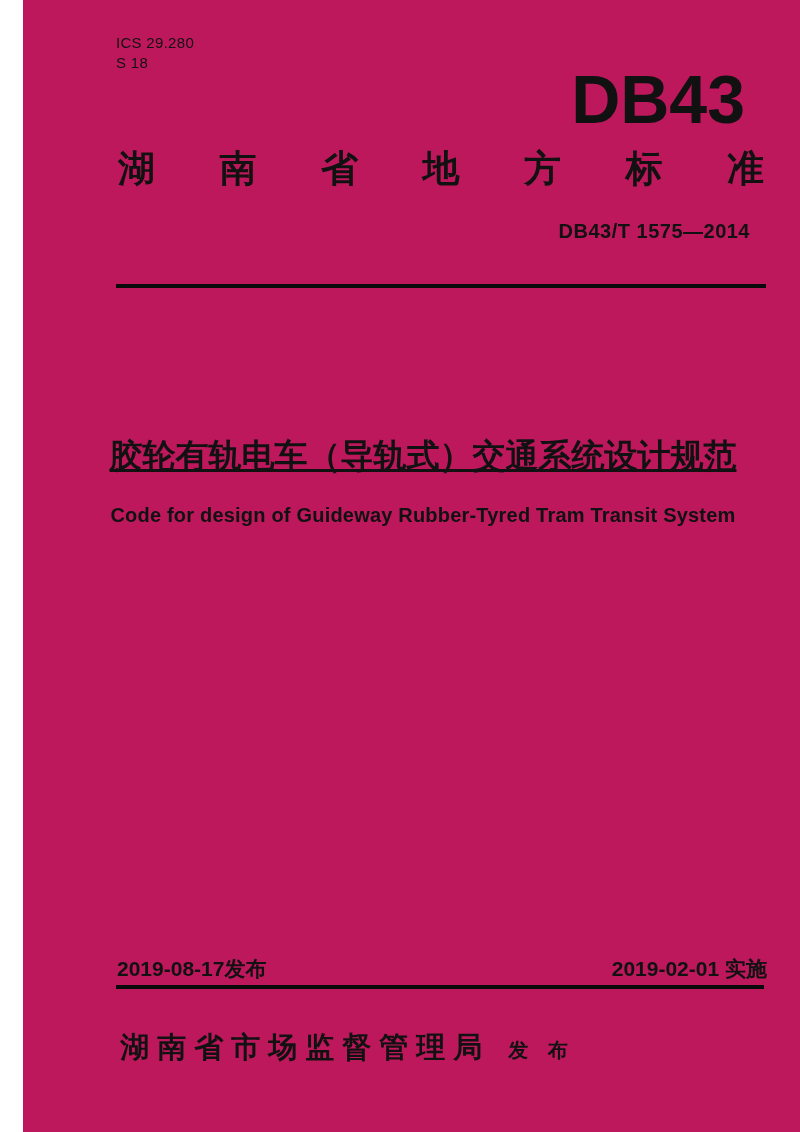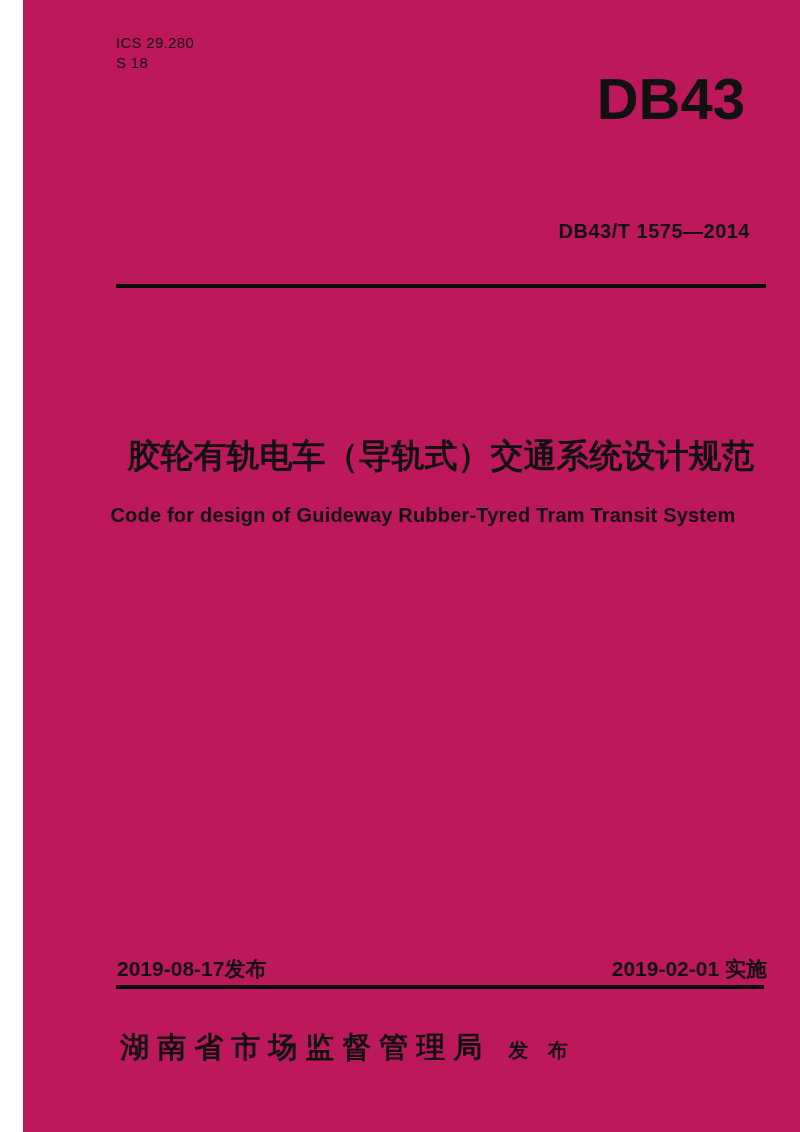--- a/index.html
+++ b/index.html
@@ -23,21 +23,21 @@
     top: 33px;
     font-size: 15px;
     font-weight: 500;
     line-height: 20px;
     letter-spacing: 0.3px;
   }
   .db-code {
     position: absolute;
     right: 78px;
     top: 66px;
-    font-size: 58px;
+    font-size: 68px;
     font-weight: 700;
     line-height: 66px;
     letter-spacing: 0px;
   }
   .standard-type {
     position: absolute;
     left: 95px;
     top: 147px;
     width: 646px;
     font-size: 37px;
@@ -58,28 +58,29 @@
   .rule-top {
     position: absolute;
     left: 93px;
     top: 284px;
     width: 650px;
     height: 4px;
     background: #0a0a0a;
   }
   .title-cn {
     position: absolute;
-    left: 93px;
+    left: 75px;
     top: 434px;
     width: 650px;
     text-align: center;
     font-size: 33px;
     font-weight: 700;
     line-height: 44px;
     white-space: nowrap;
+    text-decoration: underline;
   }
   .title-en {
     position: absolute;
     left: 75px;
     top: 504px;
     width: 650px;
     text-align: center;
     font-size: 20px;
     font-weight: 700;
     letter-spacing: 0.2px;
@@ -132,20 +133,21 @@
 
 <div class="page">
 
   <div class="ics-block">
     <div>ICS 29.280</div>
     <div>S 18</div>
   </div>
 
   <div class="db-code">DB43</div>
 
+  <div class="standard-type">湖 南 省 地 方 标 准</div>
 
   <div class="standard-number">DB43/T 1575—2014</div>
 
   <div class="rule-top"></div>
 
   <div class="title-cn">胶轮有轨电车（导轨式）交通系统设计规范</div>
 
   <div class="title-en">Code for design of Guideway Rubber-Tyred Tram Transit System</div>
 
   <div class="dates-row">

